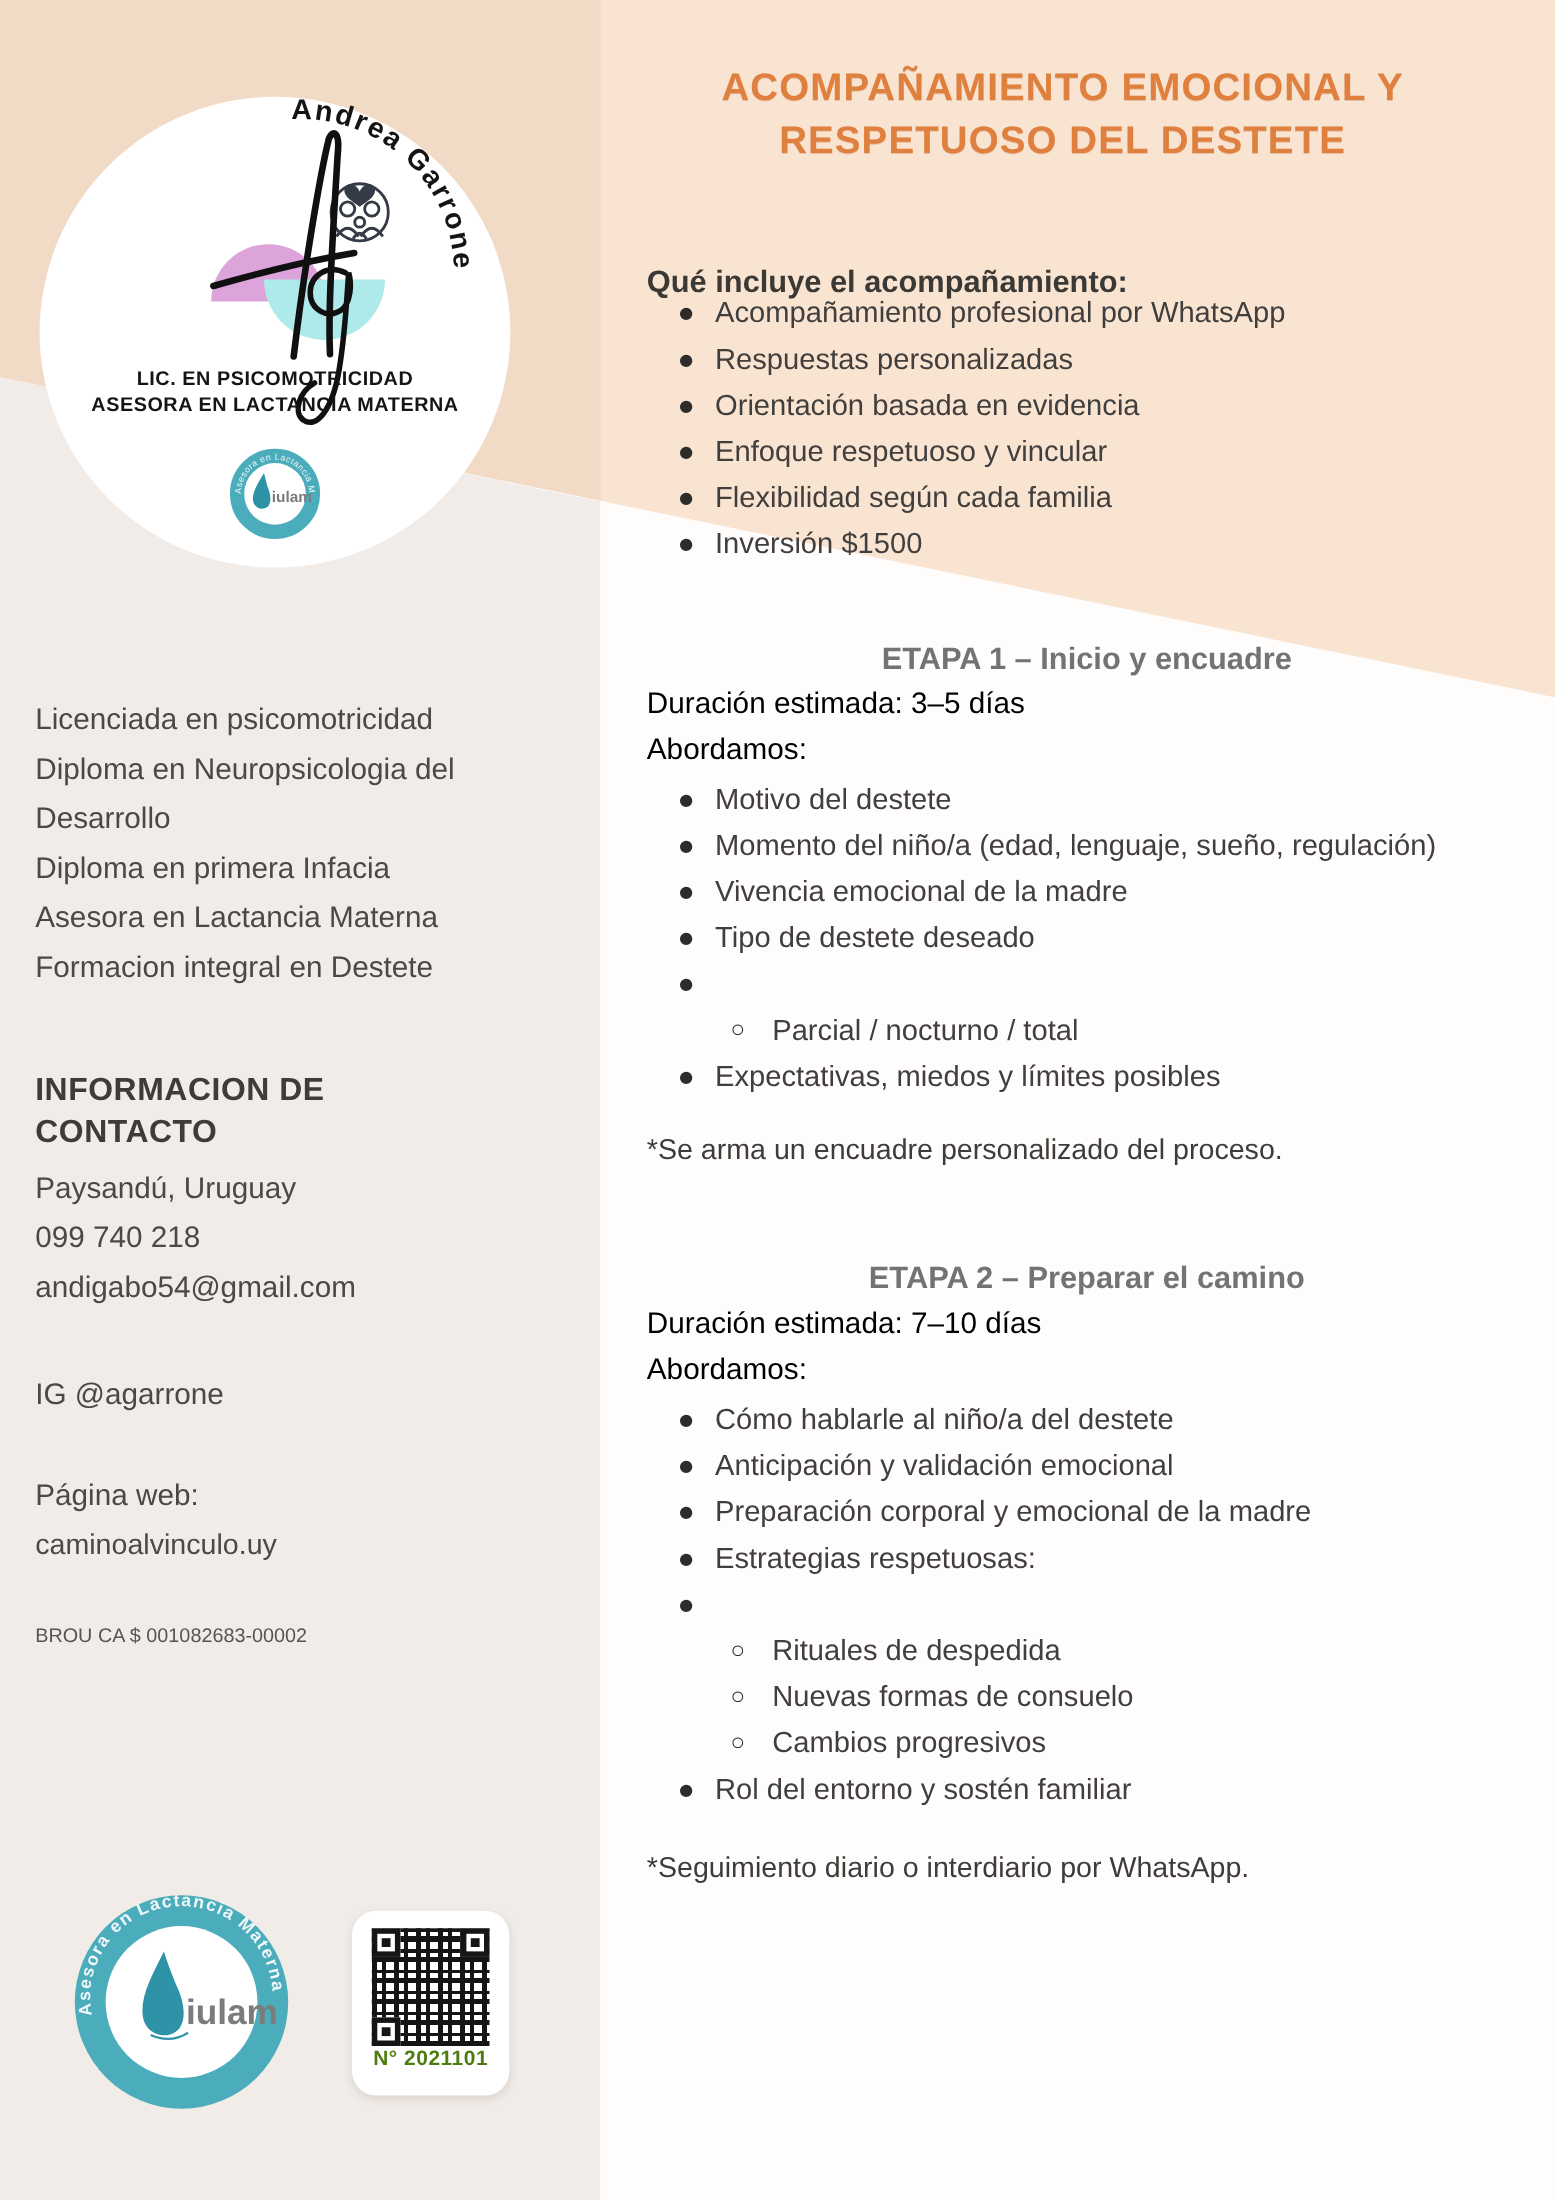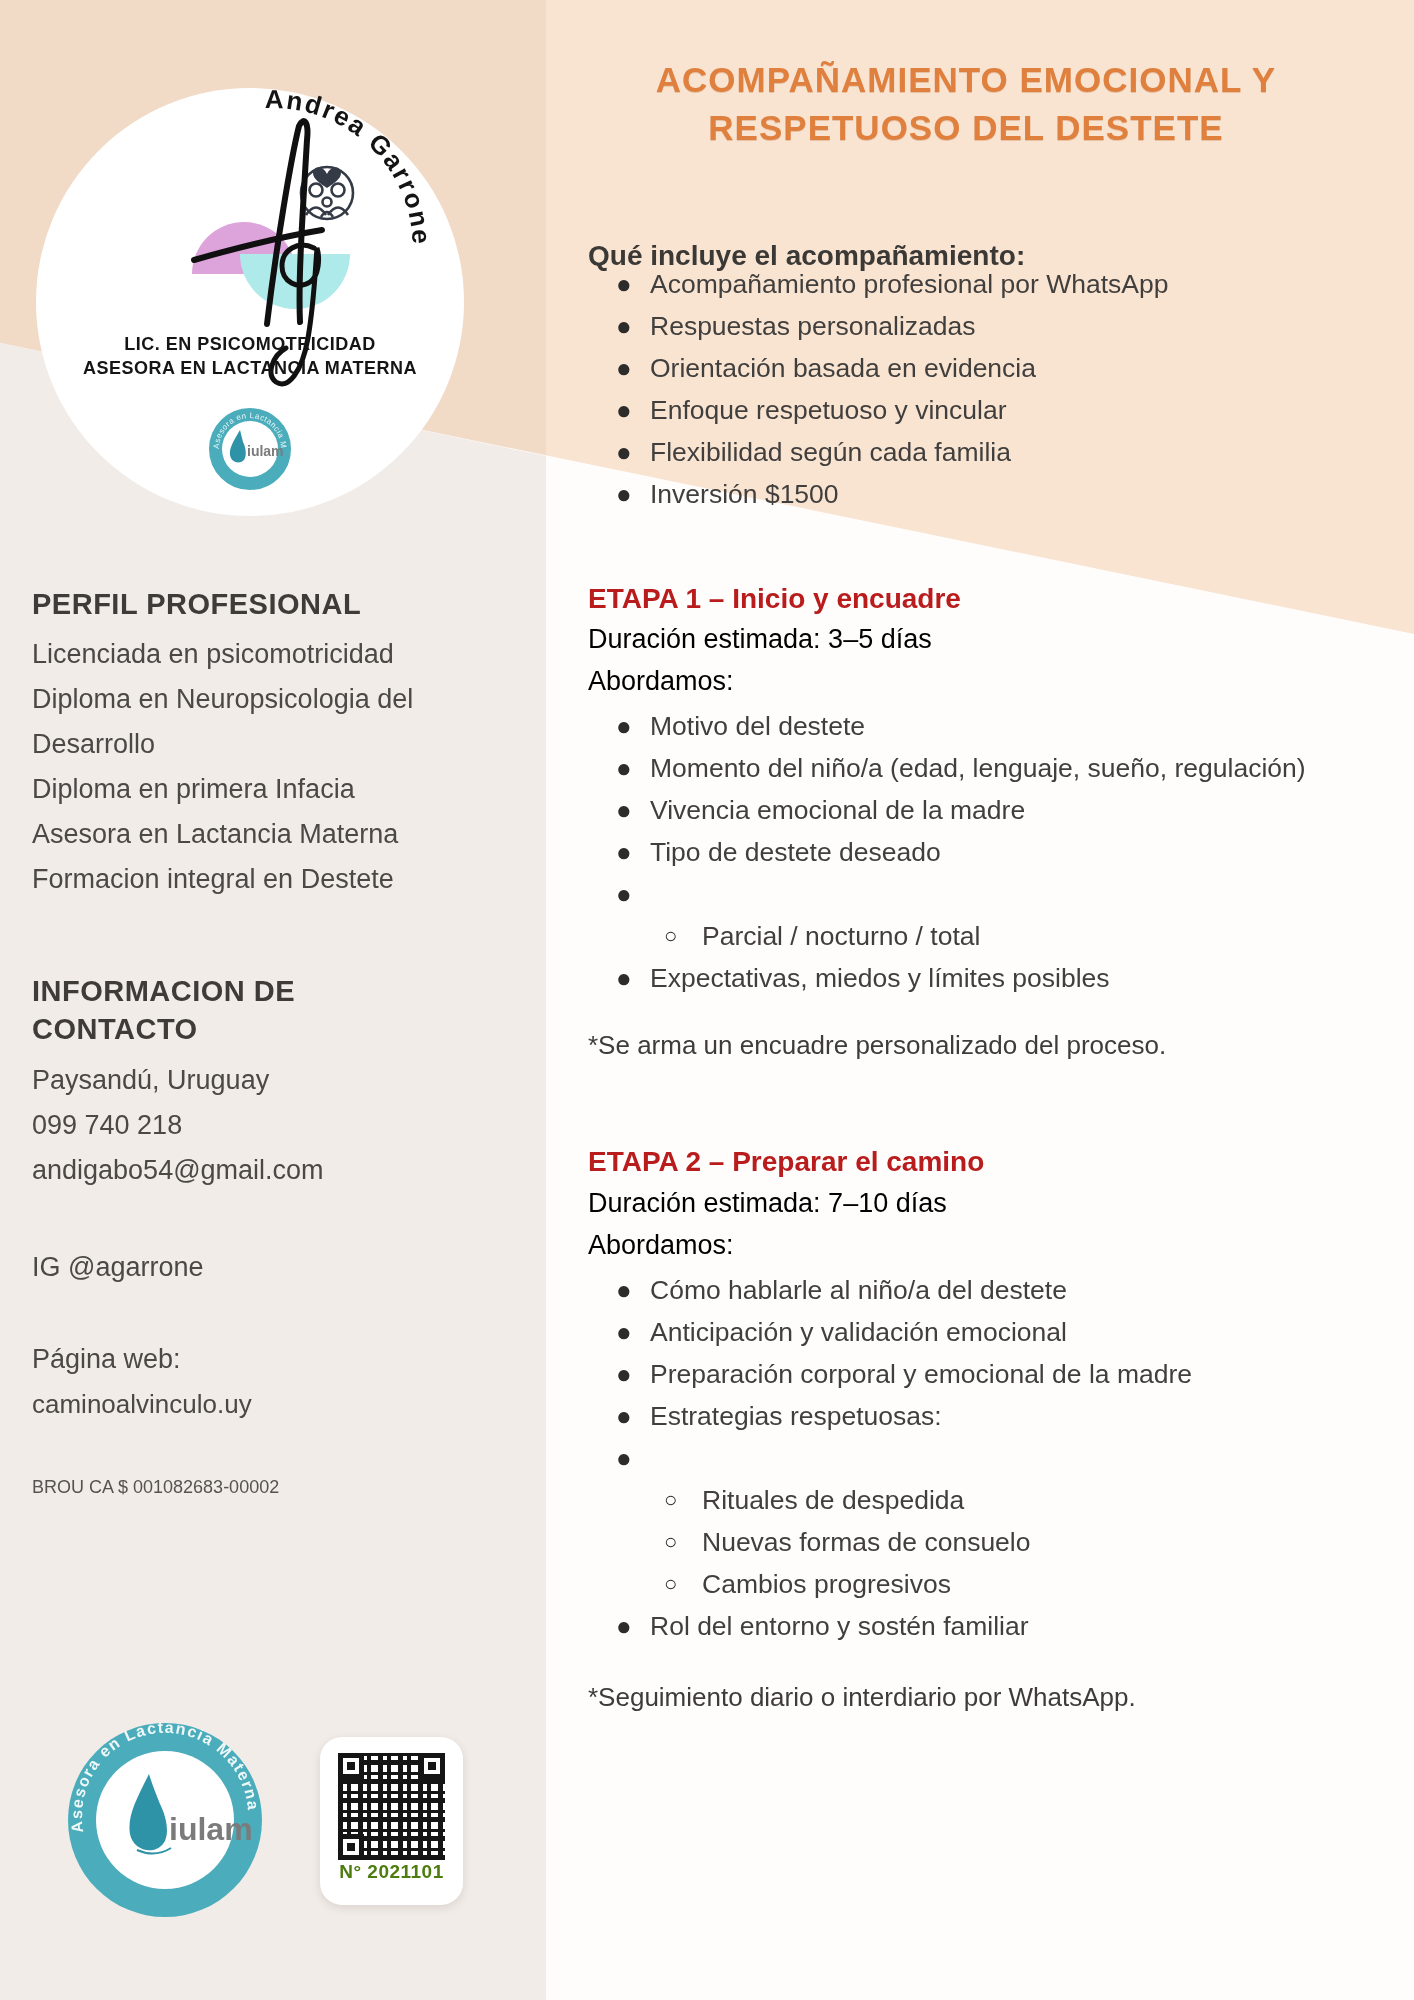--- a/index.html
+++ b/index.html
@@ -11,21 +11,21 @@
     clip-path:polygon(0 343px,1414px 634px,1414px 2000px,0 2000px);}
   .bg-beige-lower{left:0;top:0;width:546px;height:2000px;background:#f1ece8;
     clip-path:polygon(0 343px,546px 456px,546px 2000px,0 2000px);}
   
   .logo-circle{left:36px;top:88px;width:428px;height:428px;border-radius:50%;background:#ffffff;}
   
   .title{left:546px;top:56px;width:840px;text-align:center;font-size:35px;line-height:48px;
     font-weight:700;letter-spacing:1px;color:#e0803f;
     text-shadow:0 1px 0 rgba(180,90,30,.25);}
   .sec-head{left:588px;width:800px;font-size:28px;font-weight:700;color:#3b3936;}
-  .sec-head.orange{color:#b91c1c;}
+  .sec-head.orange{color:#737373;text-align:center;}
   .body-line{left:588px;width:800px;font-size:27px;color:#000000;}
   .note{left:588px;width:810px;font-size:26px;color:#3e3c3a;}
   ul.blist{margin:0;padding:0;list-style:none;left:588px;width:800px;}
   ul.blist li{position:relative;height:42px;font-size:26.5px;line-height:40px;color:#413f3d;padding-left:62px;box-sizing:border-box;}
   ul.blist li .dot{position:absolute;left:28px;top:0;line-height:40px;font-size:26px;color:#2e2c2a;}
   ul.blist li.lvl2{padding-left:114px;}
   ul.blist li.lvl2 .dot{left:76px;font-size:22px;}
   
   .l-head{left:32px;width:470px;font-size:29px;line-height:38px;font-weight:800;letter-spacing:.5px;color:#3e3b38;}
   .l-body{left:32px;width:420px;font-size:27px;line-height:45px;color:#4b4845;}
@@ -132,21 +132,20 @@
     <li><span class="dot">●</span><span>Preparación corporal y emocional de la madre</span></li>
     <li><span class="dot">●</span><span>Estrategias respetuosas:</span></li>
     <li><span class="dot">●</span><span></span></li>
     <li class="lvl2"><span class="dot">○</span><span>Rituales de despedida</span></li>
     <li class="lvl2"><span class="dot">○</span><span>Nuevas formas de consuelo</span></li>
     <li class="lvl2"><span class="dot">○</span><span>Cambios progresivos</span></li>
     <li><span class="dot">●</span><span>Rol del entorno y sostén familiar</span></li>
   </ul>
   <div class="abs note" style="top:1682px;">*Seguimiento diario o interdiario por WhatsApp.</div>
 
-  <div class="abs l-head" style="top:585px;">PERFIL PROFESIONAL</div>
   <div class="abs l-body" style="top:632px;">
     <div>Licenciada en psicomotricidad</div>
     <div>Diploma en Neuropsicologia del Desarrollo</div>
     <div>Diploma en primera Infacia</div>
     <div>Asesora en Lactancia Materna</div>
     <div>Formacion integral en Destete</div>
   </div>
 
   <div class="abs l-head" style="top:972px;width:340px;">INFORMACION DE CONTACTO</div>
   <div class="abs l-body" style="top:1058px;">Paysandú, Uruguay</div>

